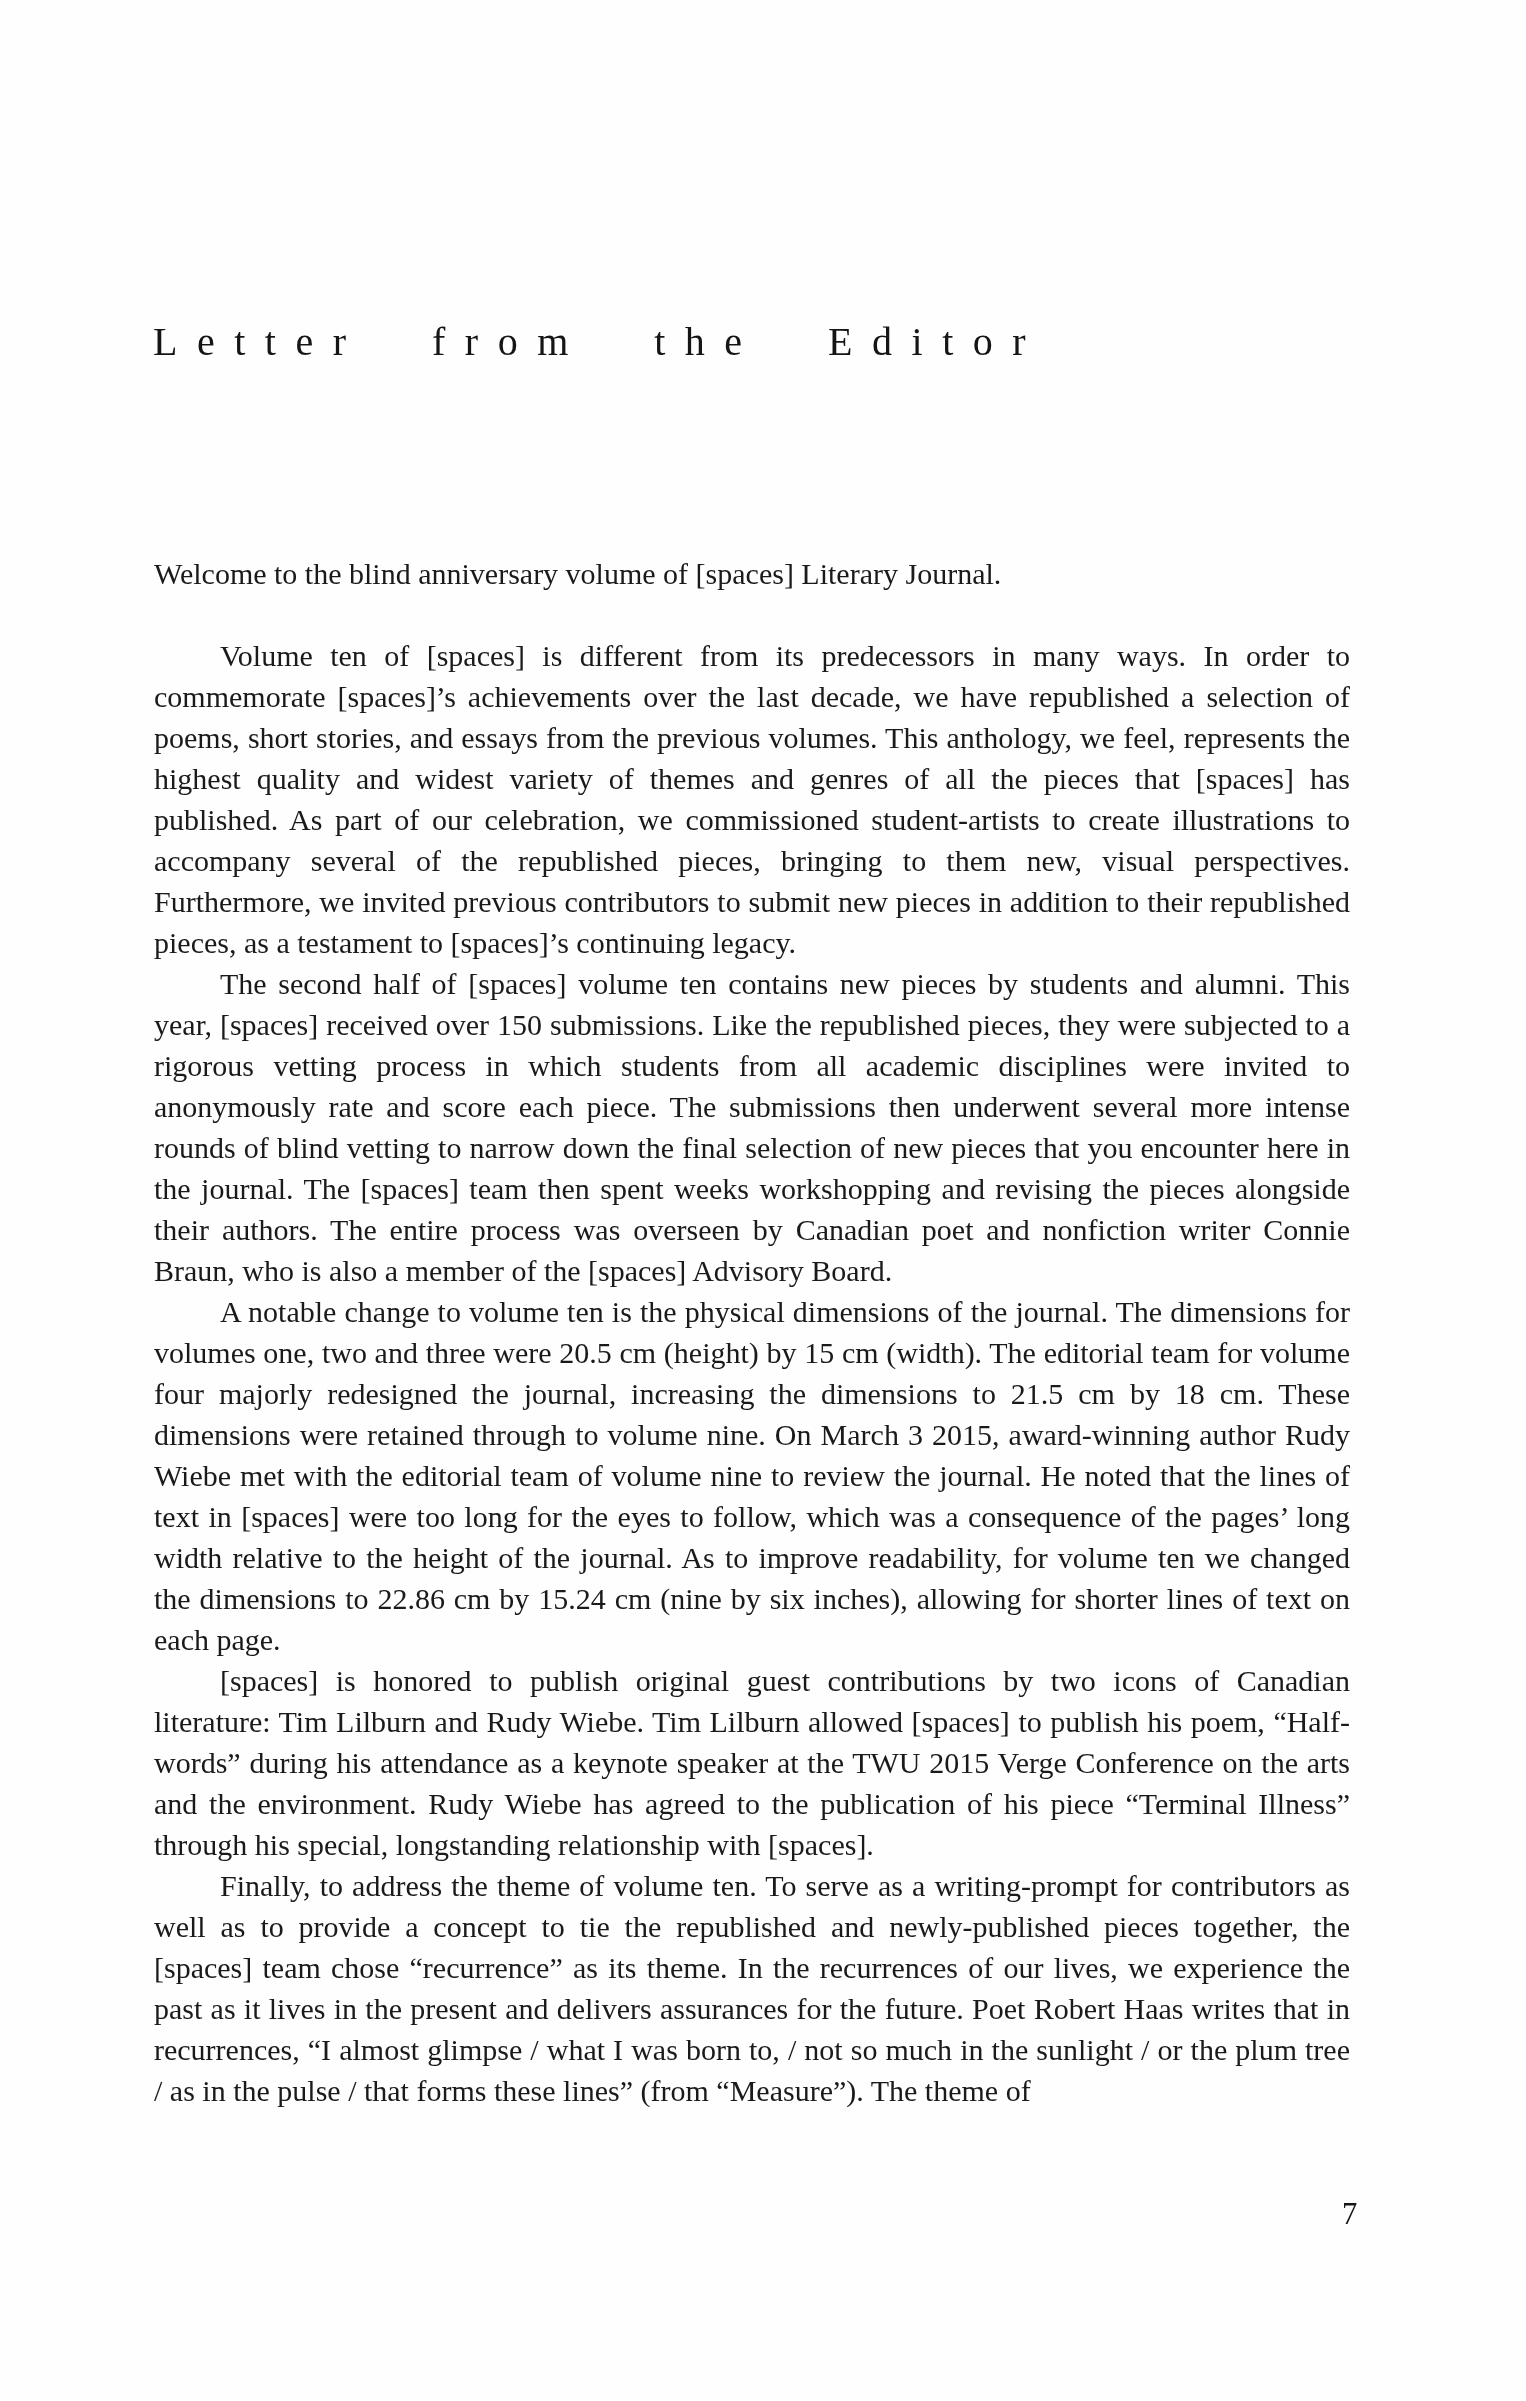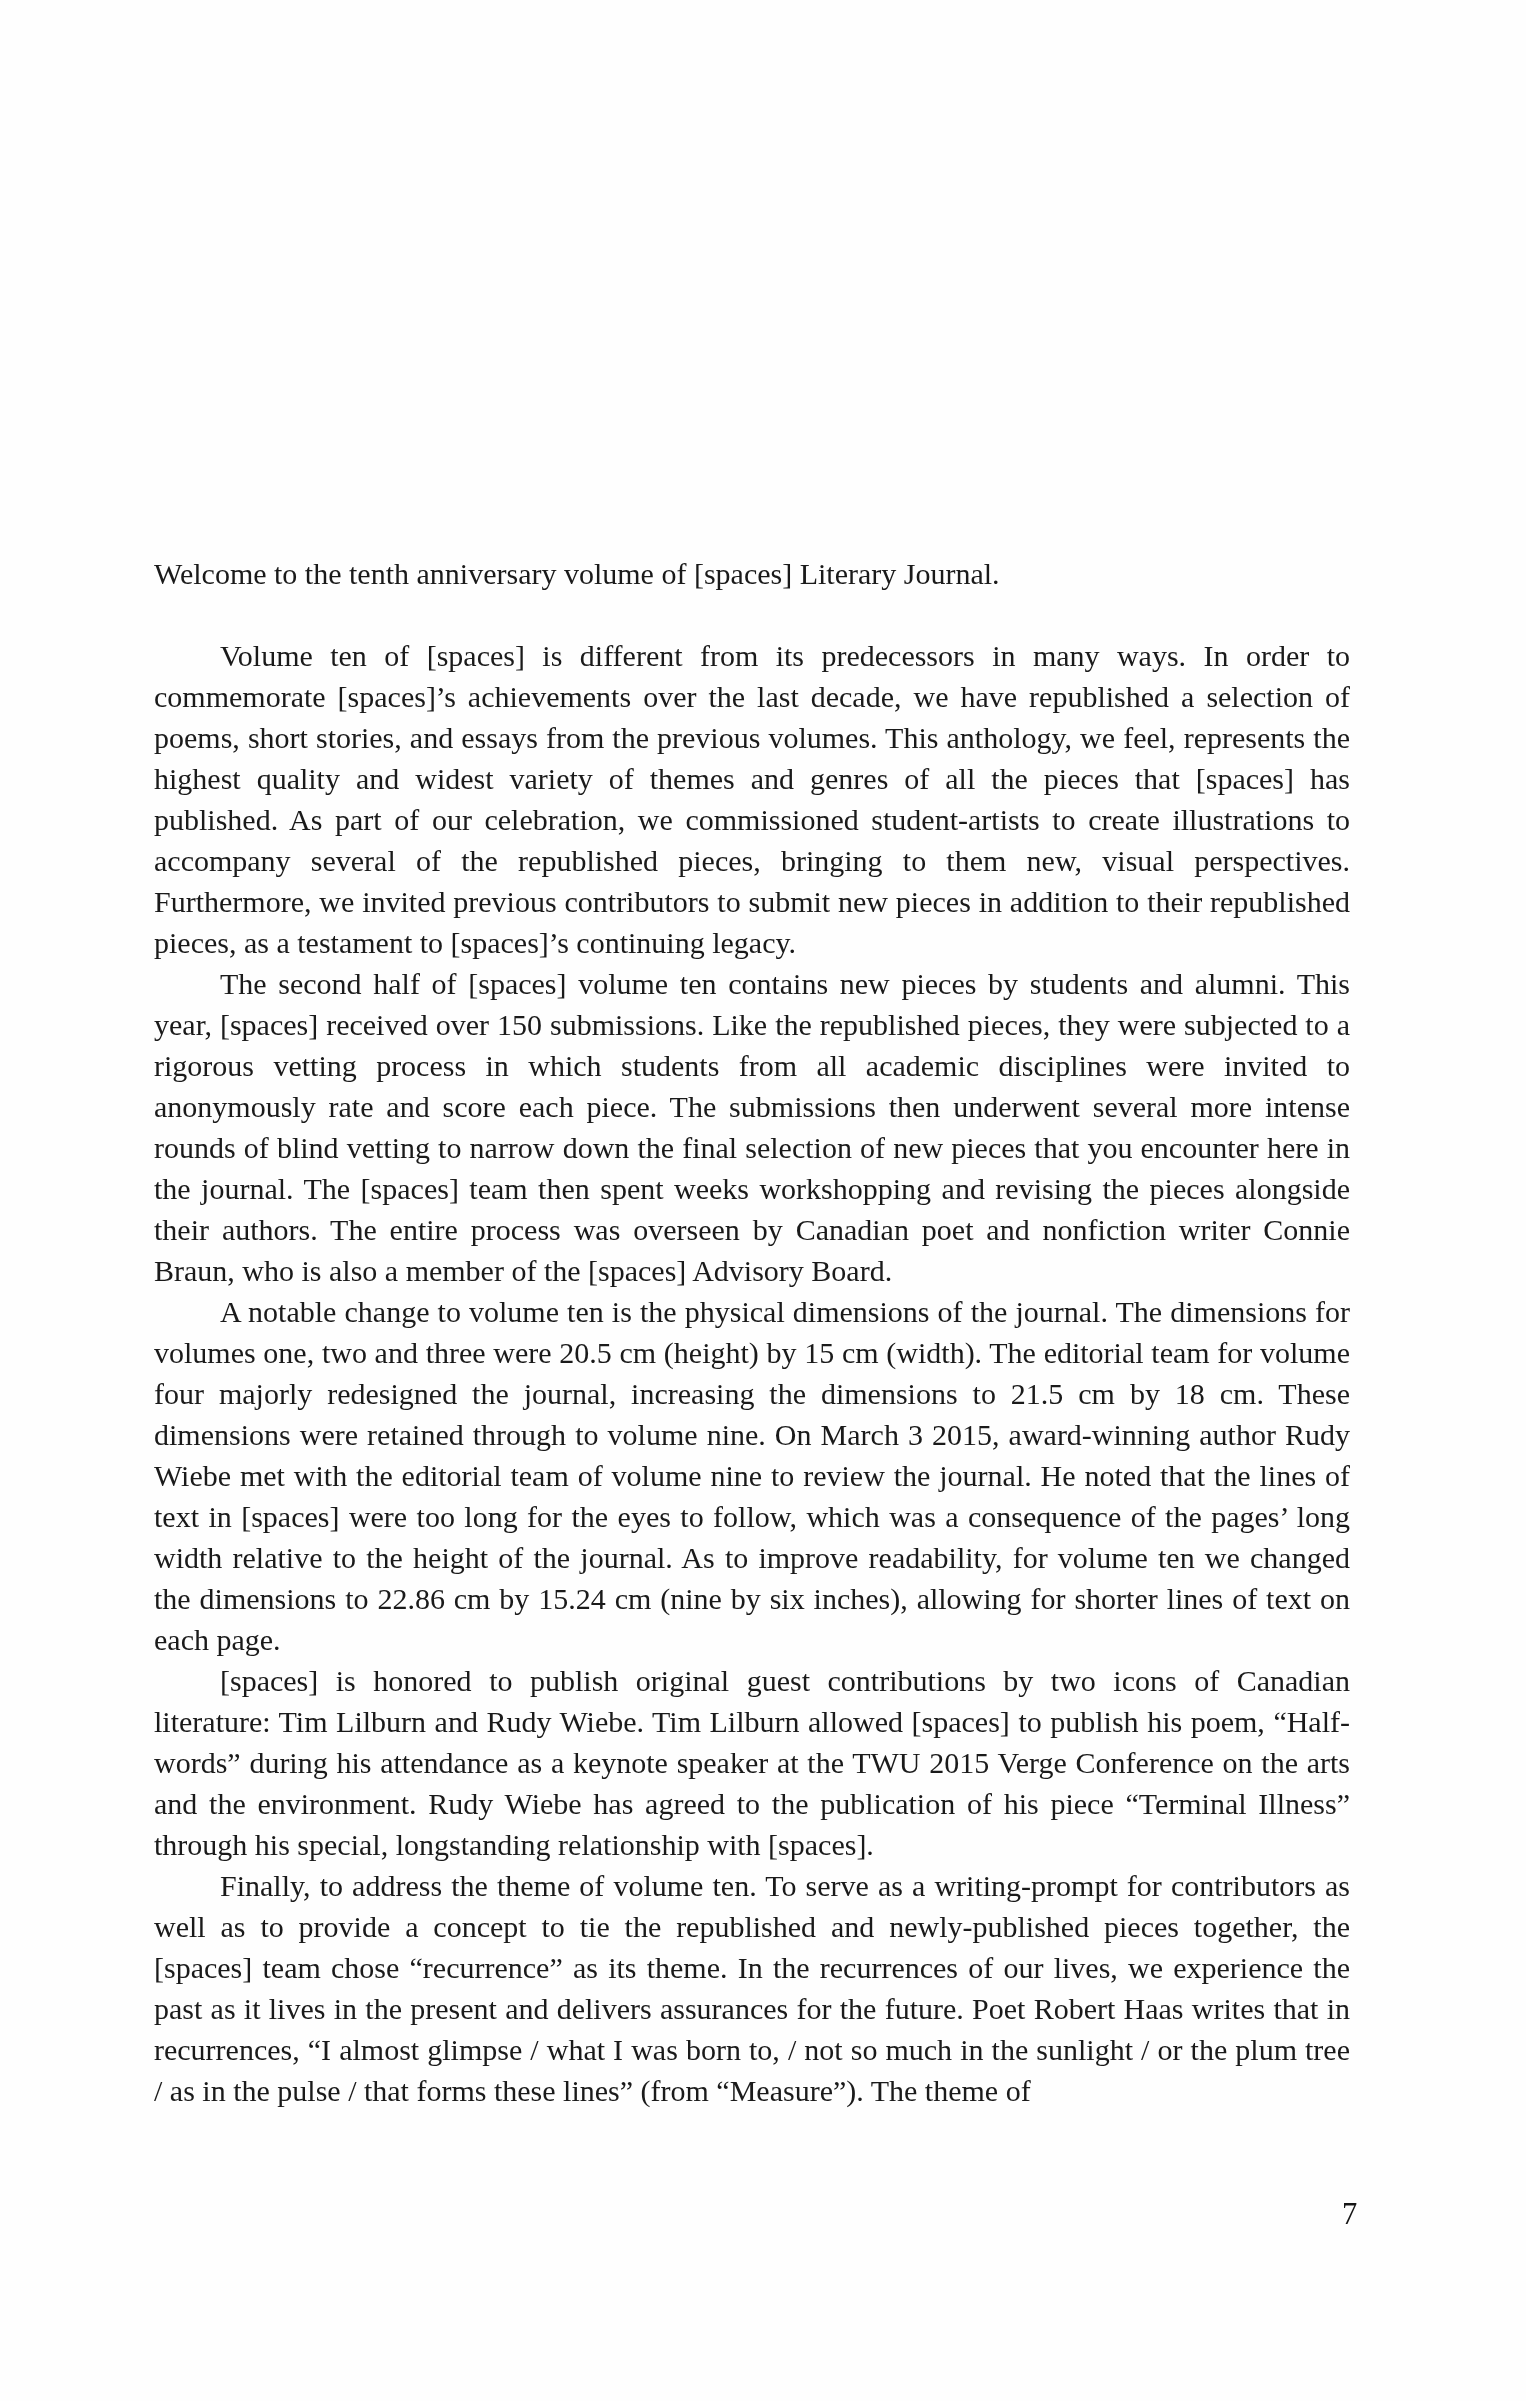--- a/index.html
+++ b/index.html
@@ -57,23 +57,24 @@
       left: 1342px;
       top: 2197px;
       font-size: 30.5px;
       color: #151515;
     }
   </style>
 </head>
 <body>
 
 <div class="page">
+  <h1 class="title">Letter from the Editor</h1>
 
   <div class="body-text">
-    <p class="welcome">Welcome to the tenth anniversary volume of [spaces] Literary Journal.</p>
+    <p class="welcome">Welcome to the blind anniversary volume of [spaces] Literary Journal.</p>
     <p>Volume ten of [spaces] is different from its predecessors in many ways. In order to commemorate [spaces]’s achievements over the last decade, we have republished a selection of poems, short stories, and essays from the previous volumes. This anthology, we feel, represents the highest quality and widest variety of themes and genres of all the pieces that [spaces] has published. As part of our celebration, we commissioned student-artists to create illustrations to accompany several of the republished pieces, bringing to them new, visual perspectives. Furthermore, we invited previous contributors to submit new pieces in addition to their republished pieces, as a testament to [spaces]’s continuing legacy.</p>
     <p>The second half of [spaces] volume ten contains new pieces by students and alumni. This year, [spaces] received over 150 submissions. Like the republished pieces, they were subjected to a rigorous vetting process in which students from all academic disciplines were invited to anonymously rate and score each piece. The submissions then underwent several more intense rounds of blind vetting to narrow down the final selection of new pieces that you encounter here in the journal. The [spaces] team then spent weeks workshopping and revising the pieces alongside their authors. The entire process was overseen by Canadian poet and nonfiction writer Connie Braun, who is also a member of the [spaces] Advisory Board.</p>
     <p>A notable change to volume ten is the physical dimensions of the journal. The dimensions for volumes one, two and three were 20.5 cm (height) by 15 cm (width). The editorial team for volume four majorly redesigned the journal, increasing the dimensions to 21.5 cm by 18 cm. These dimensions were retained through to volume nine. On March 3 2015, award-winning author Rudy Wiebe met with the editorial team of volume nine to review the journal. He noted that the lines of text in [spaces] were too long for the eyes to follow, which was a consequence of the pages’ long width relative to the height of the journal. As to improve readability, for volume ten we changed the dimensions to 22.86 cm by 15.24 cm (nine by six inches), allowing for shorter lines of text on each page.</p>
     <p>[spaces] is honored to publish original guest contributions by two icons of Canadian literature: Tim Lilburn and Rudy Wiebe. Tim Lilburn allowed [spaces] to publish his poem, “Half-words” during his attendance as a keynote speaker at the TWU 2015 Verge Conference on the arts and the environment. Rudy Wiebe has agreed to the publication of his piece “Terminal Illness” through his special, longstanding relationship with [spaces].</p>
     <p>Finally, to address the theme of volume ten. To serve as a writing-prompt for contributors as well as to provide a concept to tie the republished and newly-published pieces together, the [spaces] team chose “recurrence” as its theme. In the recurrences of our lives, we experience the past as it lives in the present and delivers assurances for the future. Poet Robert Haas writes that in recurrences, “I almost glimpse / what I was born to, / not so much in the sunlight / or the plum tree / as in the pulse / that forms these lines” (from “Measure”). The theme of</p>
   </div>
 
   <div class="page-number">7</div>
 </div>
 

